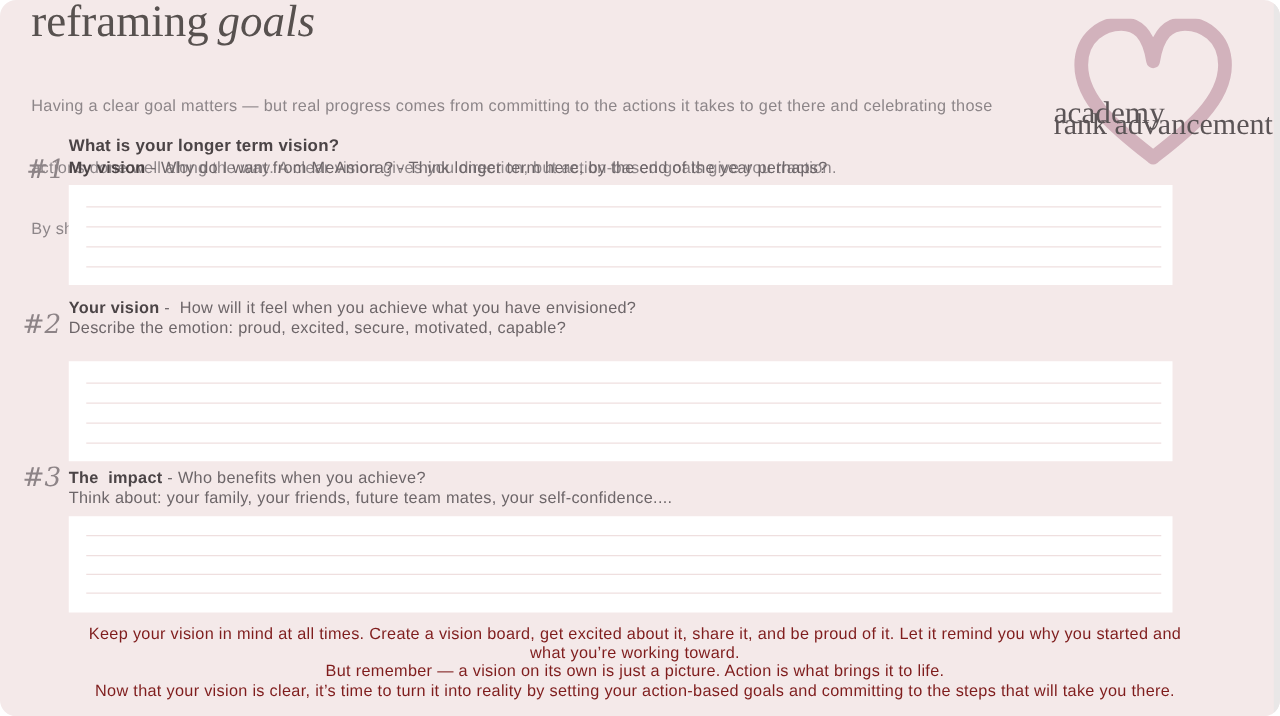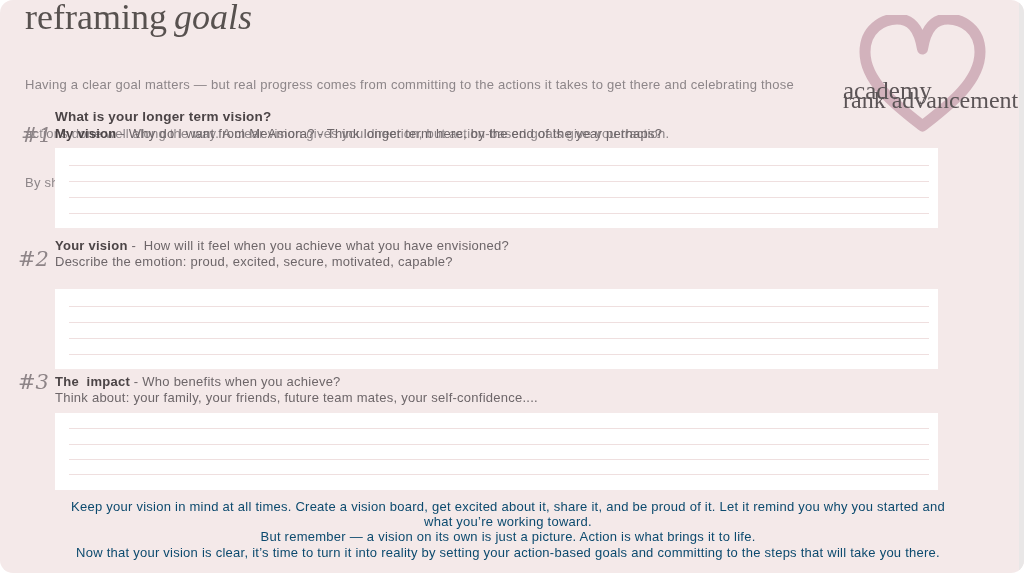--- a/index.html
+++ b/index.html
@@ -80,21 +80,21 @@
   }
   .r1 { top: 17px; } .r2 { top: 33px; } .r3 { top: 49px; } .r4 { top: 65px; }
   .answer-box-3 .r1 { top: 15px; }
   .answer-box-3 .r2 { top: 31px; }
   .answer-box-3 .r3 { top: 46px; }
   .answer-box-3 .r4 { top: 61px; }
   .footer {
     position: absolute; left: 44px; top: 499px; width: 928px;
     text-align: center;
     font-size: 13px; line-height: 15.2px; letter-spacing: 0.25px;
-    color: #0c4a6e;
+    color: #7f1d1d;
   }
 </style>
 </head>
 <body>
 
 <div class="page">
 
   <div class="right-strip"></div>
 
   <h1 class="title"><span class="t-reg">reframing</span><span class="t-it">goals</span></h1>

